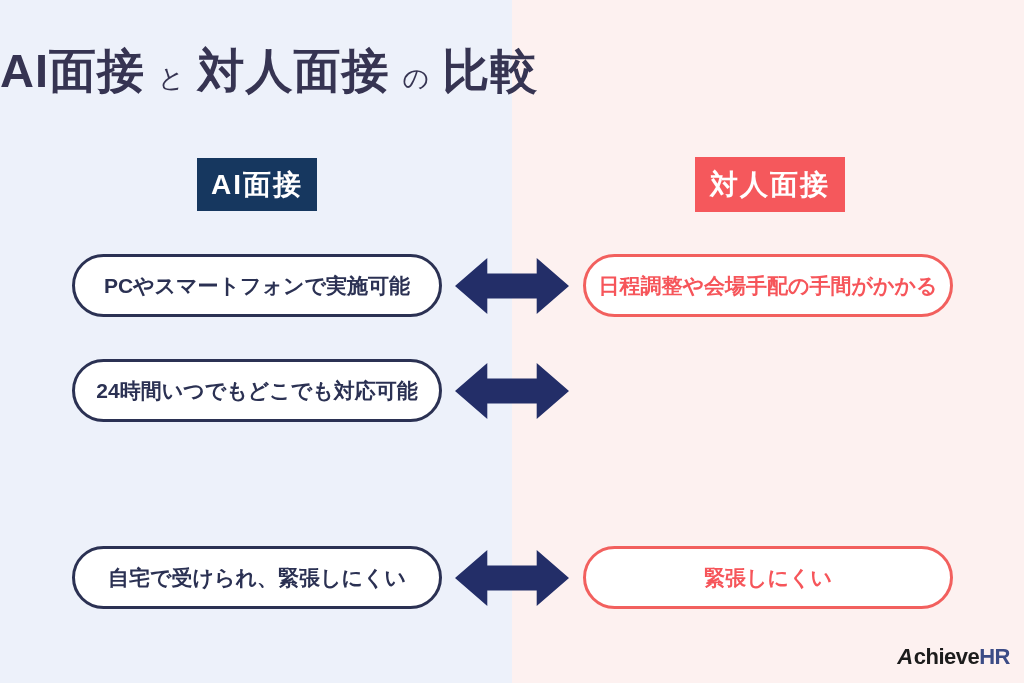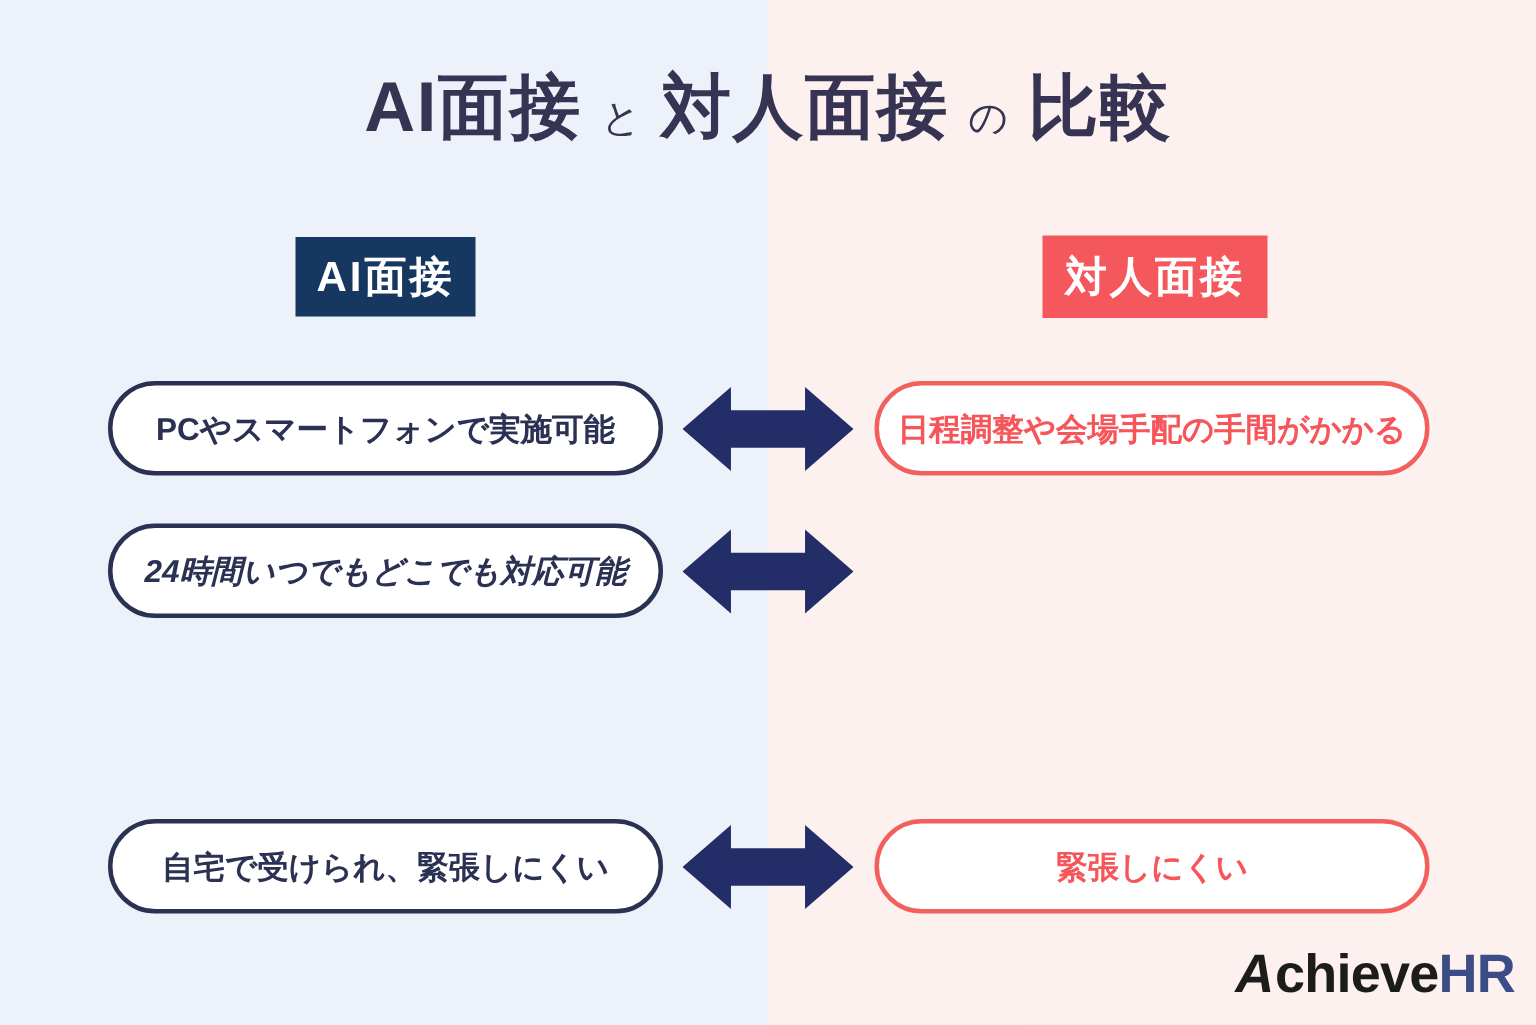--- a/index.html
+++ b/index.html
@@ -9,54 +9,54 @@
   }
   .canvas{
     position:relative;width:1024px;height:683px;overflow:hidden;
     background:var(--bg-left,#edf1fa);
   }
   .bg-half{position:absolute;top:0;height:683px;width:512px;}
   .bg-half.left{left:0;background:var(--bg-left,#edf1fa);}
   .bg-half.right{left:512px;background:var(--bg-right,#fdf1f0);}
 
   .title{
-    position:absolute;top:40px;left:0;width:1024px;text-align:center;
+    position:absolute;top:40px;left:0;width:1024px;text-align:left;
     color:var(--navy-title,#363452);white-space:nowrap;
   }
   .title .big{font-size:47px;font-weight:800;letter-spacing:1px;}
   .title .small{font-size:26px;font-weight:500;margin:0 13px;}
 
   .col-header{
     position:absolute;display:flex;align-items:center;justify-content:center;
     color:#fff;font-weight:700;font-size:28px;letter-spacing:2px;
   }
   .col-header.ai{left:197px;top:158px;width:120px;height:53px;background:var(--navy-header,#16375f);}
   .col-header.human{left:695px;top:157px;width:150px;height:55px;background:var(--coral,#f5585c);}
 
   .row{position:absolute;left:0;width:844px;height:63px;}
-  .row.r0{top:254px;} .row.r1{top:349px;font-style:italic;} .row.r2{top:449px;} .row.r3{top:546px;}
+  .row.r0{top:254px;} .row.r1{top:359px;} .row.r2{top:449px;} .row.r3{top:546px;}
 
   .pill{
     position:absolute;top:0;height:63px;width:370px;box-sizing:border-box;
     background:var(--pill-bg,#ffffff);border-radius:33px;
     display:flex;align-items:center;justify-content:center;
     font-weight:700;font-size:21px;text-align:center;white-space:nowrap;
   }
   .pill.ai{left:72px;border:3px solid var(--navy-text,#2b3153);color:var(--navy-text,#2b3153);}
   .pill.human{left:583px;border:3px solid var(--coral-border,#f2605e);color:var(--coral-text,#f6555a);}
 
   .arrow{
     position:absolute;left:455px;top:2px;width:114px;height:60px;
     color:var(--navy-arrow,#232e68);
   }
   .arrow svg{display:block;width:114px;height:60px;}
 
   .logo{
     position:absolute;right:14px;bottom:13px;
-    font-size:36px;font-weight:800;letter-spacing:-0.5px;white-space:nowrap;
+    font-size:22px;font-weight:800;letter-spacing:-0.5px;white-space:nowrap;
   }
   .logo .a{font-style:italic;color:var(--logo-black,#1c1c1c);padding-right:1px;}
   .logo .achieve{color:var(--logo-black,#1c1c1c);}
   .logo .hr{color:var(--logo-blue,#3c4c86);}
 </style>
 </head>
 <body>
 
 <div class="canvas">
   <div class="bg-half left"></div>

